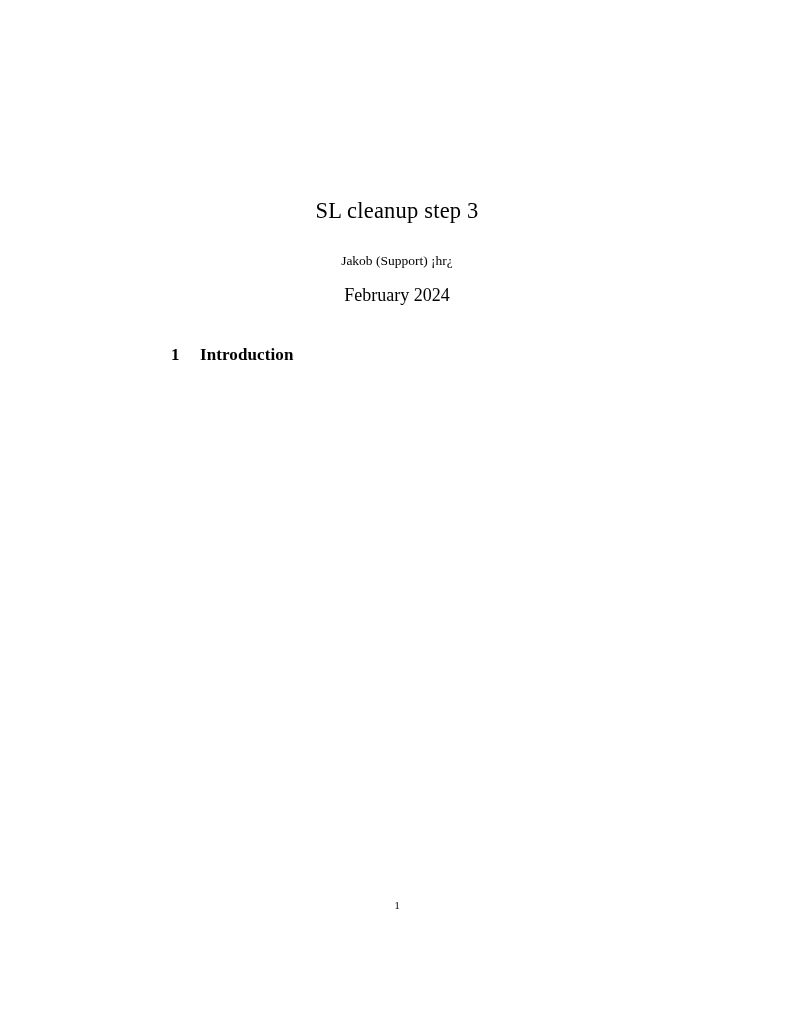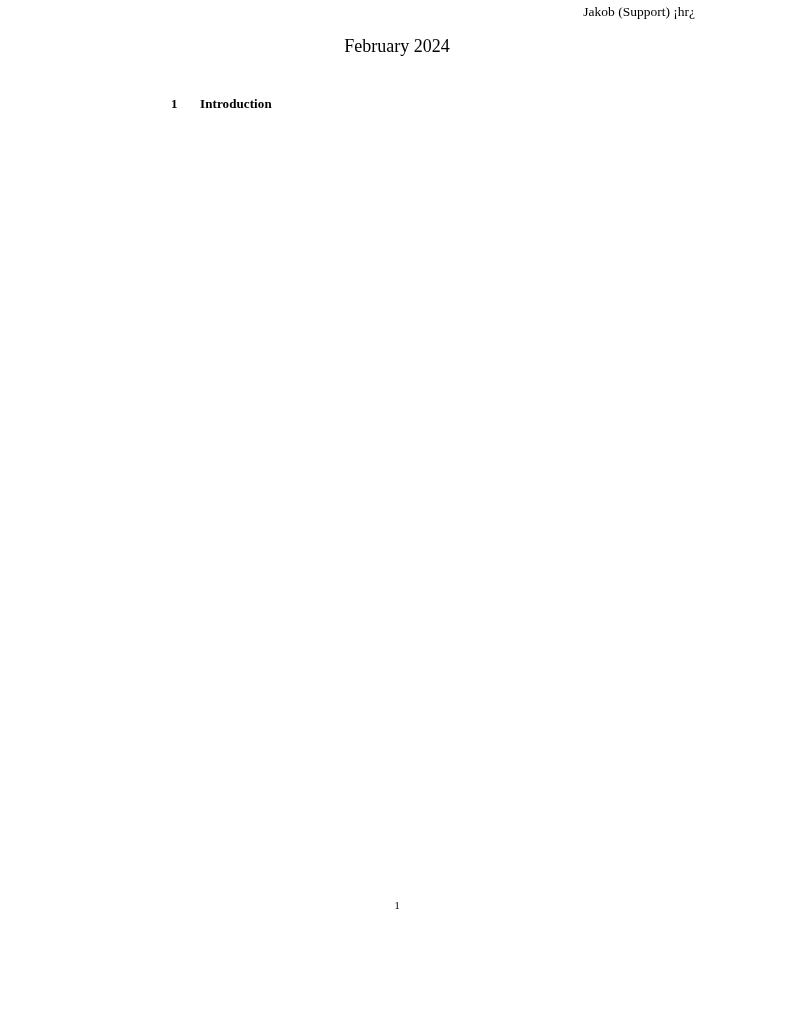--- a/index.html
+++ b/index.html
@@ -31,35 +31,35 @@
   }
   .doc-title {
     margin-top: 197px;
     text-align: center;
     font-size: 22.5px;
     font-weight: normal;
     letter-spacing: 0.2px;
     line-height: 1.25;
   }
   .doc-author {
-    margin-top: 3px;
-    text-align: right;
+    margin-top: 27px;
+    text-align: center;
     font-size: 13.5px;
     line-height: 1.3;
   }
   .doc-date {
     margin-top: 14px;
     text-align: center;
     font-size: 18px;
     line-height: 1.3;
   }
   .section-heading {
     margin-top: 38px;
     margin-left: 72px;
-    font-size: 13px;
+    font-size: 17px;
     font-weight: bold;
     letter-spacing: 0.1px;
   }
   .section-number {
     display: inline-block;
     min-width: 29px;
   }
   .page-number {
     position: absolute;
     left: 0;
@@ -68,20 +68,21 @@
     text-align: center;
     font-size: 10.5px;
   }
 </style>
 </head>
 <body>
 
 <div class="page">
   <div class="doc-body">
 
+    <div class="doc-title">SL cleanup step 3</div>
 
     <div class="doc-author">Jakob (Support) ¡hr¿</div>
 
     <div class="doc-date">February 2024</div>
 
     <div class="section-heading">
       <span class="section-number">1</span><span>Introduction</span>
     </div>
 
   </div>

